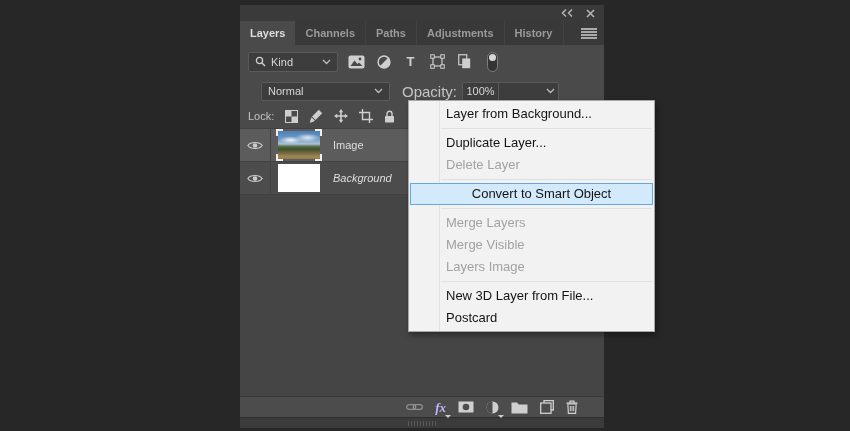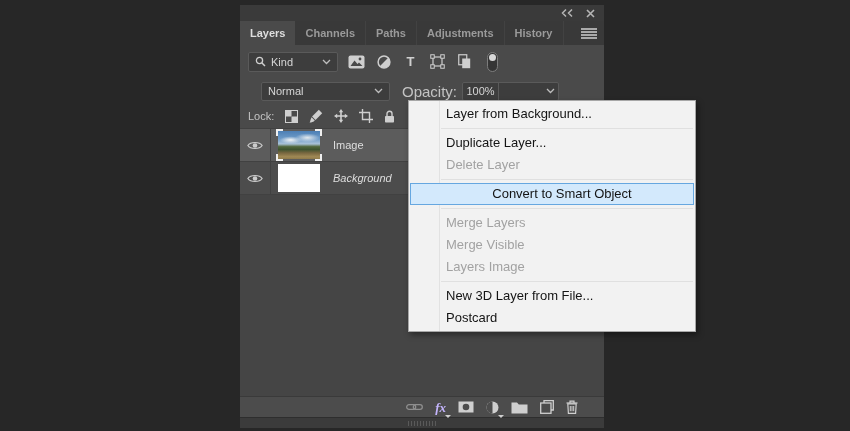--- a/index.html
+++ b/index.html
@@ -130,21 +130,21 @@
     height: 11px; background: #3b3b3b; border-top: 1px solid #2e2e2e;
     display: flex; align-items: center; justify-content: center; flex: 0 0 auto; cursor: ns-resize;
   }
   .grip {
     width: 28px; height: 5px;
     background: repeating-linear-gradient(90deg, #5a5a5a 0 1px, transparent 1px 3px);
   }
 
   
   .context-menu {
-    position: absolute; left: 408px; top: 100px; width: 288px;
+    position: absolute; left: 408px; top: 100px; width: 247px;
     background: #f2f2f2; border: 1px solid #a7a7a7;
     box-shadow: 2px 3px 6px rgba(0,0,0,0.4);
     padding: 2px 0; z-index: 10;
   }
   .menu-gutter-line {
     position: absolute; left: 30px; top: 0; bottom: 0; width: 1px; background: #e2e2e2;
   }
   .mi {
     position: relative; height: 22px; line-height: 22px;
     padding-left: 37px; font-size: 13px; color: #141414;

